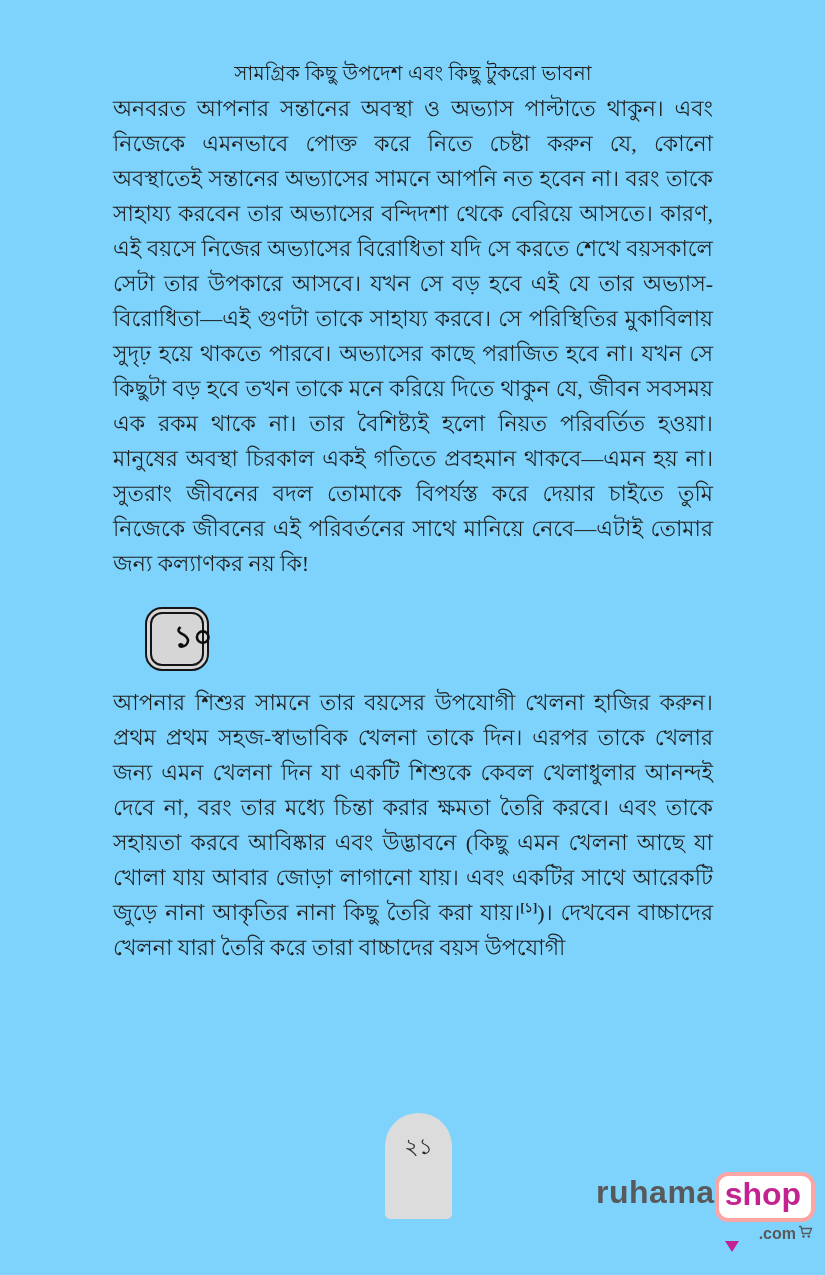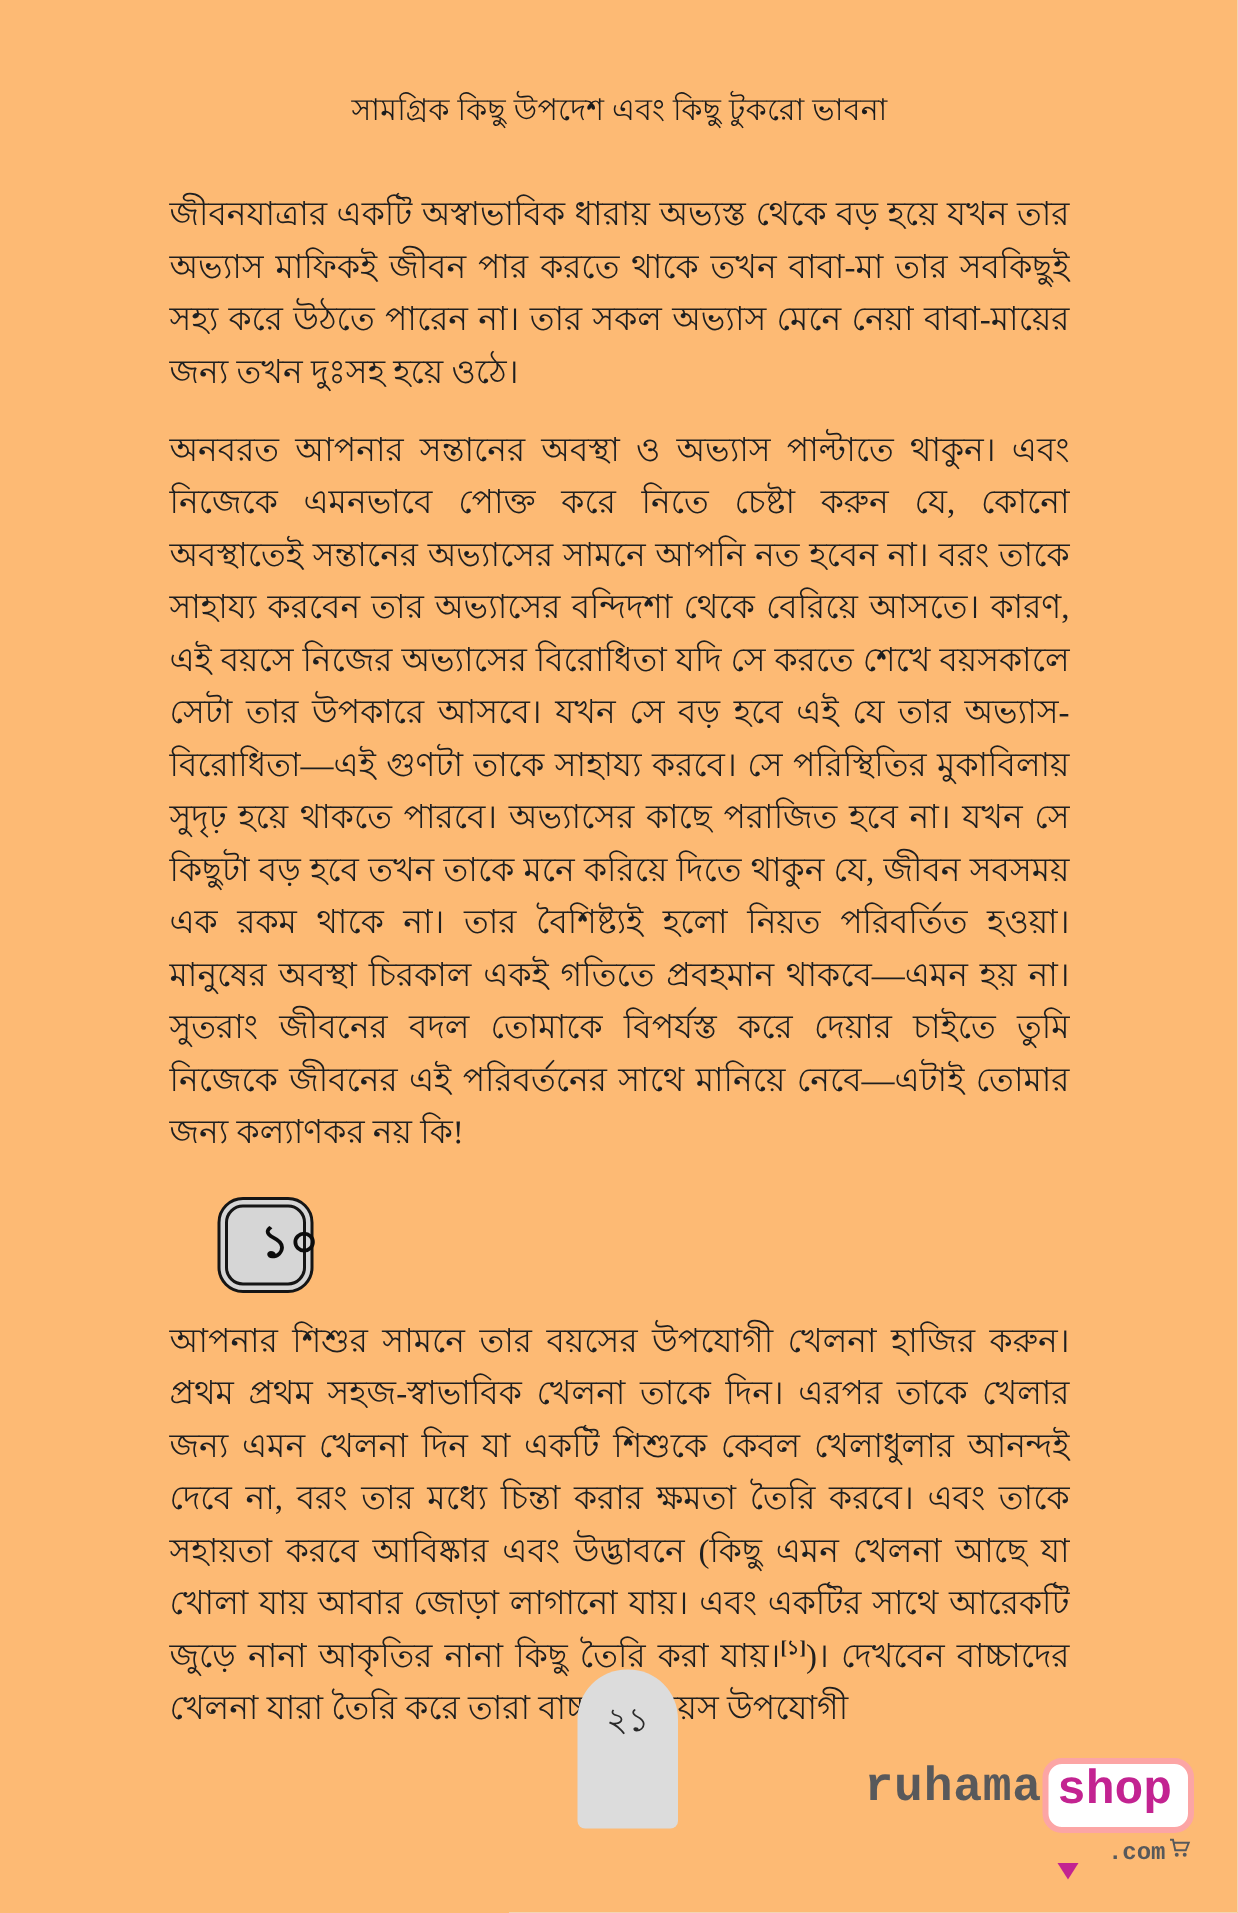--- a/index.html
+++ b/index.html
@@ -2,21 +2,21 @@
 <html lang="bn"><head>
 <meta charset="utf-8">
 <style>
   * { margin: 0; padding: 0; box-sizing: border-box; }
   html, body { background: #e9e9e9; }
   .page {
     position: relative;
     width: 825px;
     height: 1275px;
     margin: 0 auto;
-    background: #fdba74;
+    background: #7dd3fc;
     font-family: "Liberation Serif", serif;
     color: #1f1f1f;
     overflow: hidden;
   }
   .content {
     position: absolute;
     left: 113px;
     top: 0;
     width: 600px;
   }
@@ -78,23 +78,23 @@
     text-align: center;
   }
   .page-number-badge span {
     display: inline-block;
     margin-top: 16px;
     font-size: 22px;
     color: #2a2a2a;
   }
   .brand-mark {
     position: absolute;
-    right: 29px;
+    right: 10px;
     top: 1172px;
-    font-family: Liberation Mono, monospace;
+    font-family: Liberation Sans, sans-serif;
     display: flex;
     align-items: flex-start;
   }
   .brand-name {
     font-size: 32px;
     font-weight: 700;
     color: #58595b;
     letter-spacing: 0.5px;
     line-height: 40px;
   }
@@ -141,21 +141,20 @@
 </head>
 <body>
 
 <div class="page">
 
   <div class="content">
 
     <h1 class="chapter-title">সামগ্রিক কিছু উপদেশ এবং কিছু টুকরো ভাবনা</h1>
 
     <div class="body-text">
-      <p class="first">জীবনযাত্রার একটি অস্বাভাবিক ধারায় অভ্যস্ত থেকে বড় হয়ে যখন তার অভ্যাস মাফিকই জীবন পার করতে থাকে তখন বাবা-মা তার সবকিছুই সহ্য করে উঠতে পারেন না। তার সকল অভ্যাস মেনে নেয়া বাবা-মায়ের জন্য তখন দুঃসহ হয়ে ওঠে।</p>
       <p>অনবরত আপনার সন্তানের অবস্থা ও অভ্যাস পাল্টাতে থাকুন। এবং নিজেকে এমনভাবে পোক্ত করে নিতে চেষ্টা করুন যে, কোনো অবস্থাতেই সন্তানের অভ্যাসের সামনে আপনি নত হবেন না। বরং তাকে সাহায্য করবেন তার অভ্যাসের বন্দিদশা থেকে বেরিয়ে আসতে। কারণ, এই বয়সে নিজের অভ্যাসের বিরোধিতা যদি সে করতে শেখে বয়সকালে সেটা তার উপকারে আসবে। যখন সে বড় হবে এই যে তার অভ্যাস-বিরোধিতা—এই গুণটা তাকে সাহায্য করবে। সে পরিস্থিতির মুকাবিলায় সুদৃঢ় হয়ে থাকতে পারবে। অভ্যাসের কাছে পরাজিত হবে না। যখন সে কিছুটা বড় হবে তখন তাকে মনে করিয়ে দিতে থাকুন যে, জীবন সবসময় এক রকম থাকে না। তার বৈশিষ্ট্যই হলো নিয়ত পরিবর্তিত হওয়া। মানুষের অবস্থা চিরকাল একই গতিতে প্রবহমান থাকবে—এমন হয় না। সুতরাং জীবনের বদল তোমাকে বিপর্যস্ত করে দেয়ার চাইতে তুমি নিজেকে জীবনের এই পরিবর্তনের সাথে মানিয়ে নেবে—এটাই তোমার জন্য কল্যাণকর নয় কি!</p>
 
       <div class="section-number-box">
         <div class="section-number-inner">
           <span>১০</span>
         </div>
       </div>
 
       <p><span>আপনার শিশুর সামনে তার বয়সের উপযোগী খেলনা হাজির করুন। প্রথম প্রথম সহজ-স্বাভাবিক খেলনা তাকে দিন। এরপর তাকে খেলার জন্য এমন খেলনা দিন যা একটি শিশুকে কেবল খেলাধুলার আনন্দই দেবে না, বরং তার মধ্যে চিন্তা করার ক্ষমতা তৈরি করবে। এবং তাকে সহায়তা করবে আবিষ্কার এবং উদ্ভাবনে (কিছু এমন খেলনা আছে যা খোলা যায় আবার জোড়া লাগানো যায়। এবং একটির সাথে আরেকটি জুড়ে নানা আকৃতির নানা কিছু তৈরি করা যায়।</span><sup class="fn-marker">[১]</sup><span>)। দেখবেন বাচ্চাদের খেলনা যারা তৈরি করে তারা বাচ্চাদের বয়স উপযোগী</span></p>
     </div>

